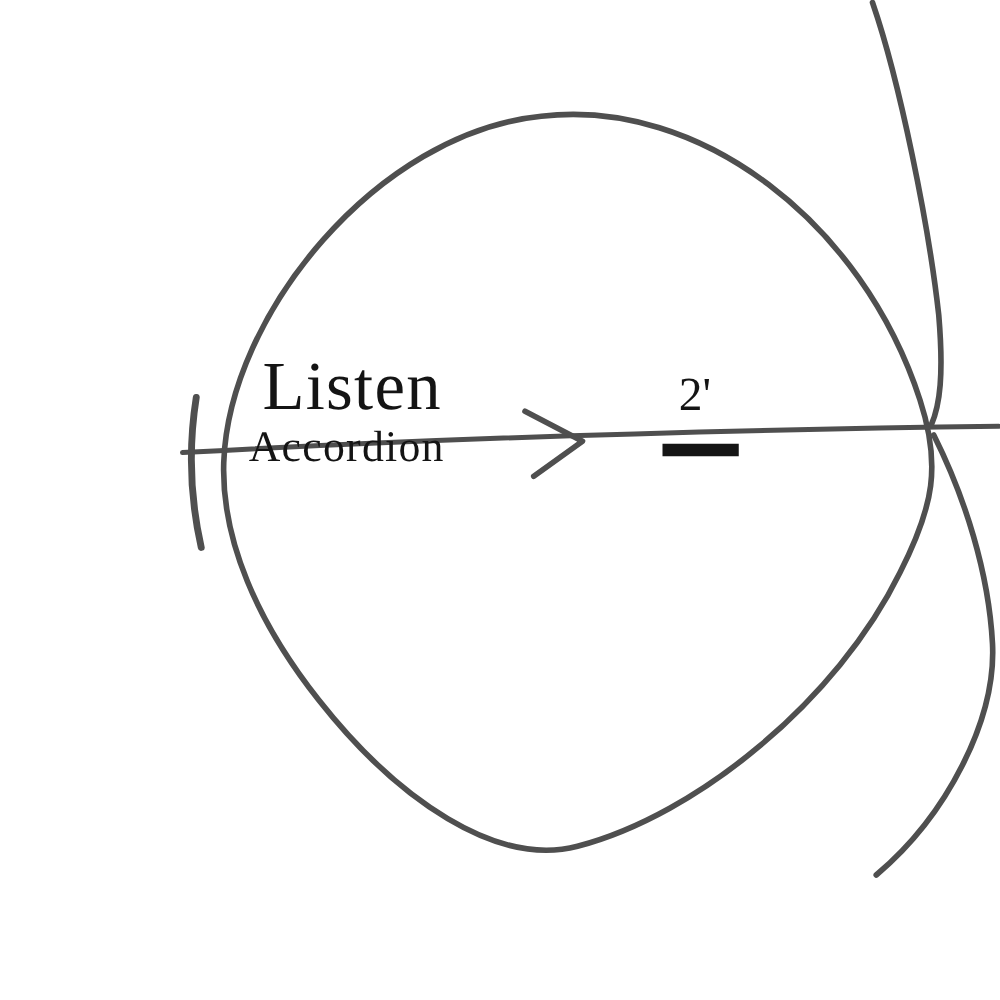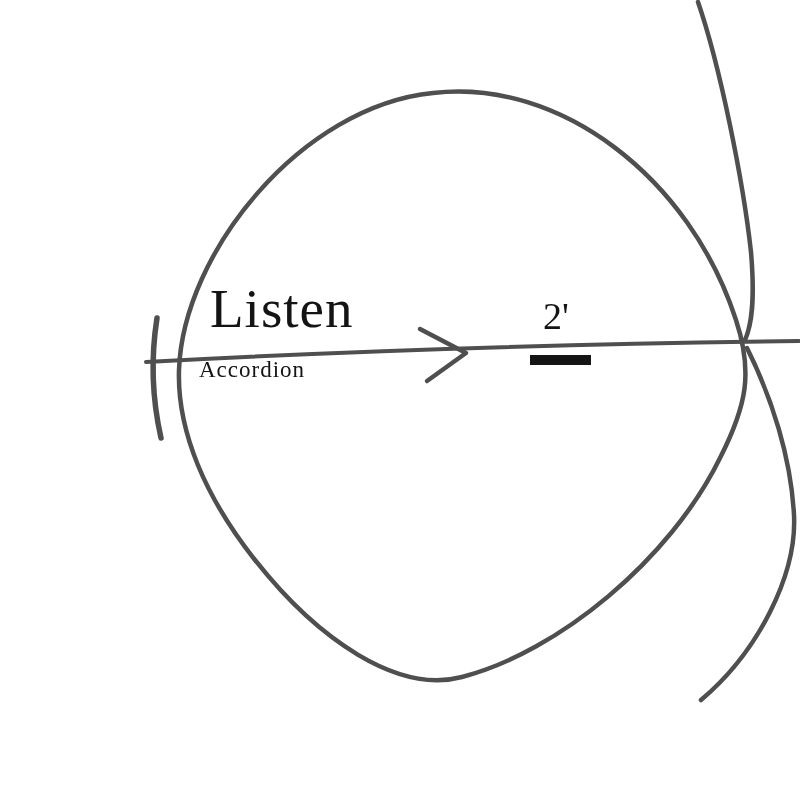--- a/index.html
+++ b/index.html
@@ -28,22 +28,22 @@
     user-select: none;
   }
   .label-title {
     left: 210px;
     top: 281px;
     font-size: 55px;
     letter-spacing: 1px;
   }
   .label-subtitle {
     left: 199px;
-    top: 358px;
-    font-size: 23px;
+    top: 340px;
+    font-size: 35px;
     letter-spacing: 1px;
   }
   .label-measure {
     left: 543px;
     top: 297px;
     font-size: 38px;
   }
 </style>
 </head>
 <body>

